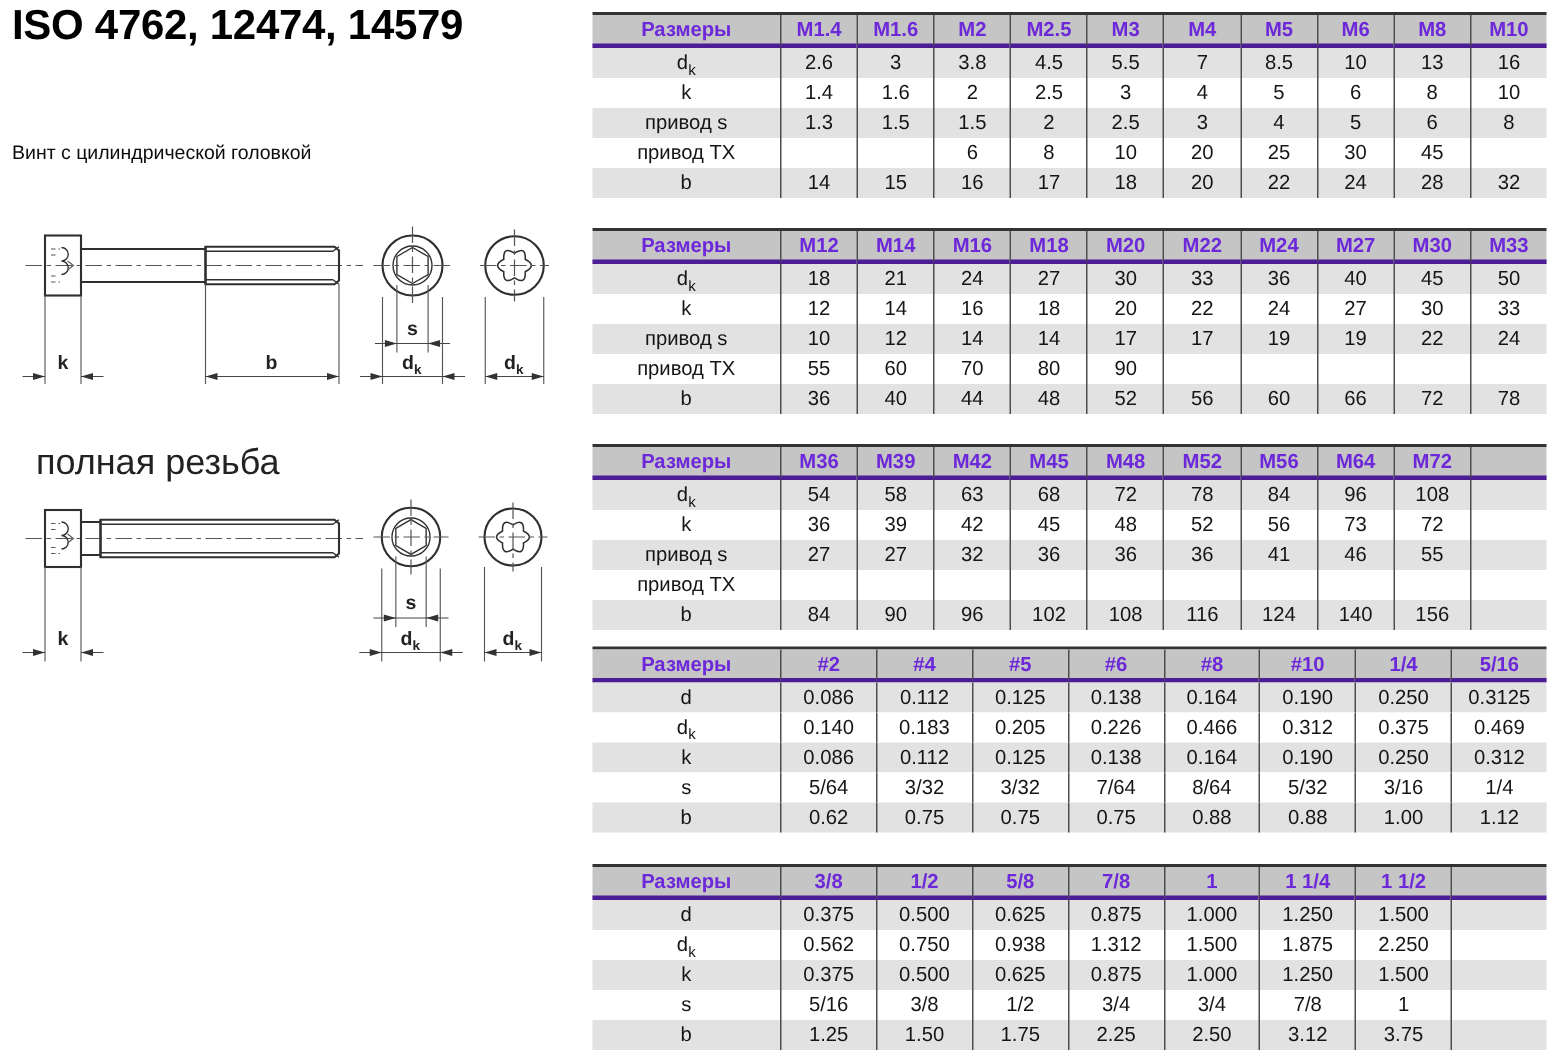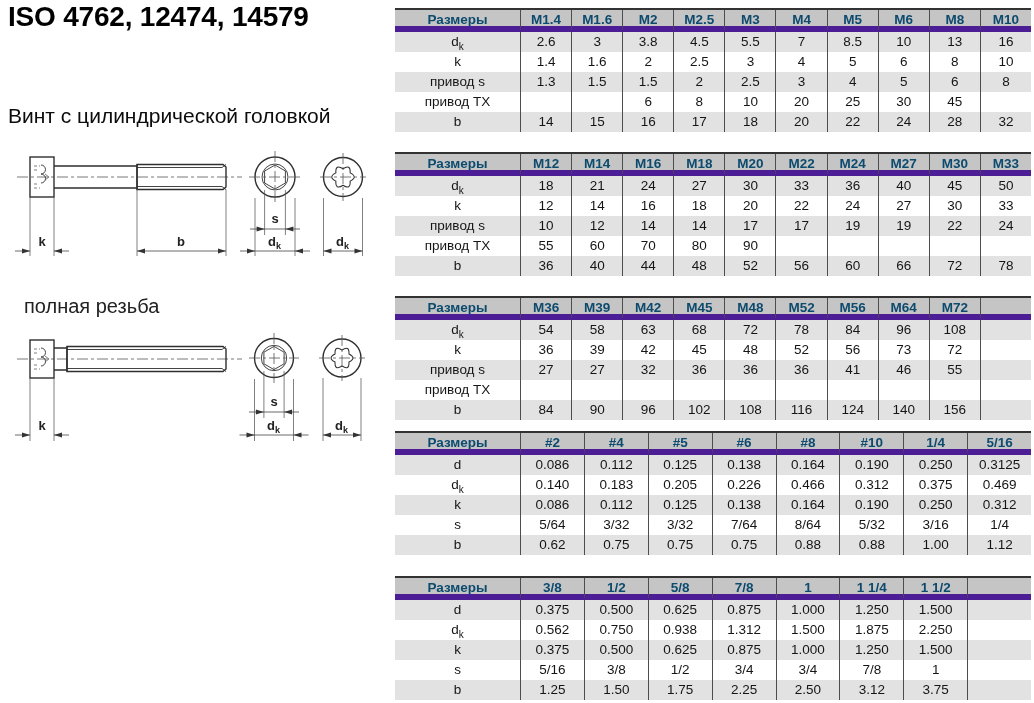--- a/index.html
+++ b/index.html
@@ -5,40 +5,40 @@
   * { margin:0; padding:0; box-sizing:border-box; }
   html,body { background:#fff; }
   body {
     width:1034px; height:703px; position:relative; overflow:hidden;
     font-family:"Liberation Sans", sans-serif; color:#111;
   }
   .title {
     position:absolute; left:8px; top:2px;
     font-size:28px; font-weight:700; line-height:30px; letter-spacing:-0.2px; color:#000;
   }
-  .subtitle { position:absolute; left:8px; top:104px; font-size:21px; color:#0c0c0c; }
-  .full-thread-label { position:absolute; left:24px; top:295px; font-size:20px; color:#222; }
+  .subtitle { position:absolute; left:8px; top:94px; font-size:13px; color:#0c0c0c; }
+  .full-thread-label { position:absolute; left:24px; top:295px; font-size:24px; color:#222; }
 
   .draw { position:absolute; left:2px; width:390px; height:126px; }
 
   .dtable {
     position:absolute; left:395px; width:636px; display:grid;
     border-top:2px solid #333;
   }
   .cols-10 { grid-template-columns:125px repeat(10, 1fr); }
   .cols-8  { grid-template-columns:125px repeat(8, 1fr); }
   .cell {
     height:20px; line-height:19px; font-size:13.5px; text-align:center;
     border-left:1px solid #4d4d4d; background:#fff; white-space:nowrap; overflow:hidden;
     color:#151515;
   }
   .cell.c0 { border-left:none; }
   .cell.head {
     background:#c5c5c5; font-weight:700; height:22px; line-height:20px;
-    border-bottom:6px solid #4c1d95; color:#0c4a6e;
+    border-bottom:3px solid #4c1d95; color:#6d28d9;
   }
   .cell.shade { background:#e2e2e2; }
   .cell sub { font-size:10px; line-height:0; }
 
   svg text { font-family:"Liberation Sans", sans-serif; font-weight:700; font-size:13px; fill:#222; }
   svg .obj  { stroke:#2f2f2f; stroke-width:1.4; fill:none; }
   svg .obj2 { stroke:#2f2f2f; stroke-width:0.9; fill:none; }
   svg .thin { stroke:#555;    stroke-width:0.75; fill:none; }
   svg .dim  { stroke:#444;    stroke-width:0.8; fill:none; }
   svg .cl   { stroke:#555; stroke-width:0.8; stroke-dasharray:11 3 3 3; fill:none; }

